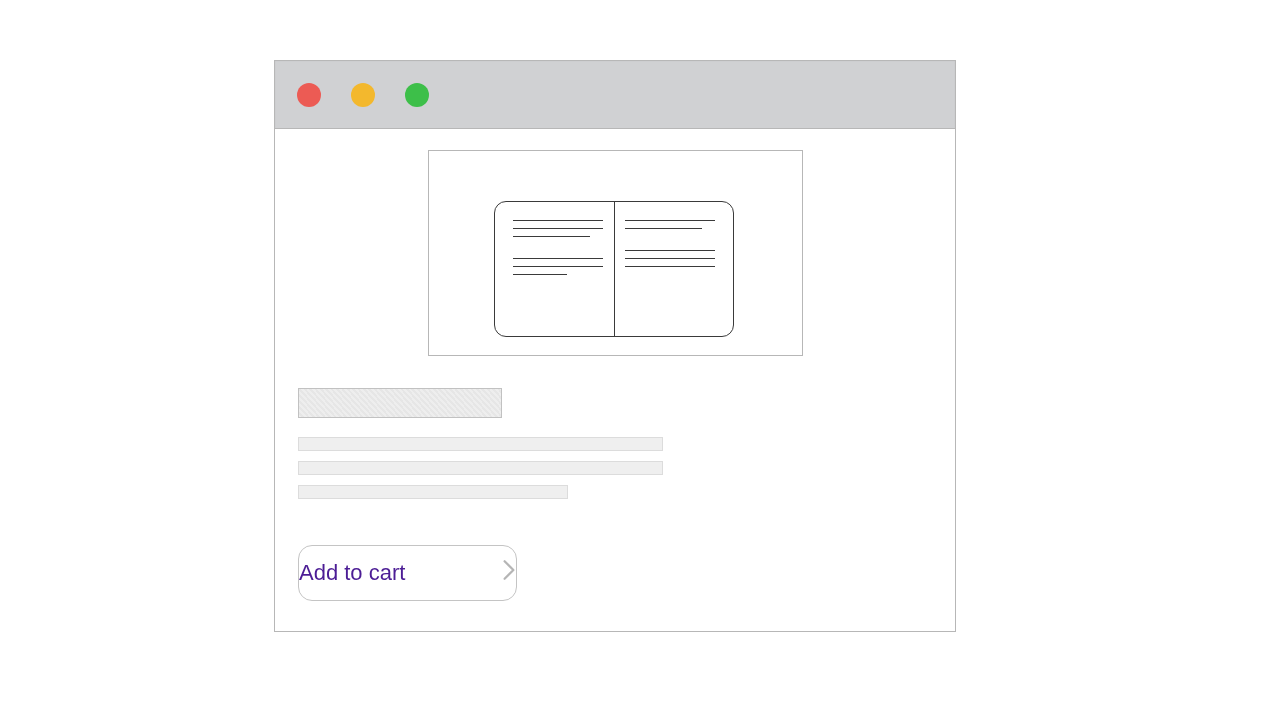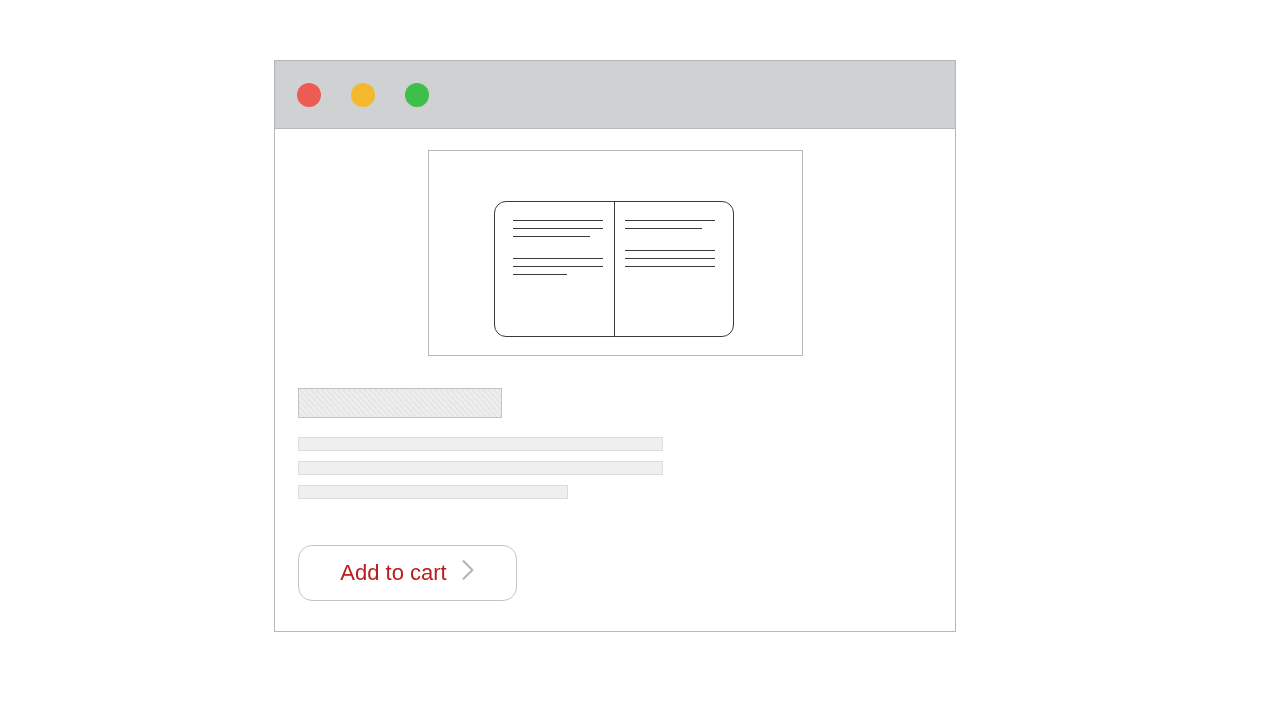--- a/index.html
+++ b/index.html
@@ -144,24 +144,24 @@
     position: absolute;
     left: 23px;
     top: 416px;
     width: 219px;
     height: 56px;
     border: 1.4px solid #c4c4c4;
     background: #ffffff;
     border-radius: 14px;
     display: flex;
     align-items: center;
-    justify-content: center;
+    justify-content: space-between;
     gap: 14px;
     font-size: 22px;
-    color: #b91c1c;
+    color: #4c1d95;
     cursor: pointer;
   }
   .add-btn svg {
     width: 14px;
     height: 22px;
   }
 </style>
 </head>
 <body>
 

